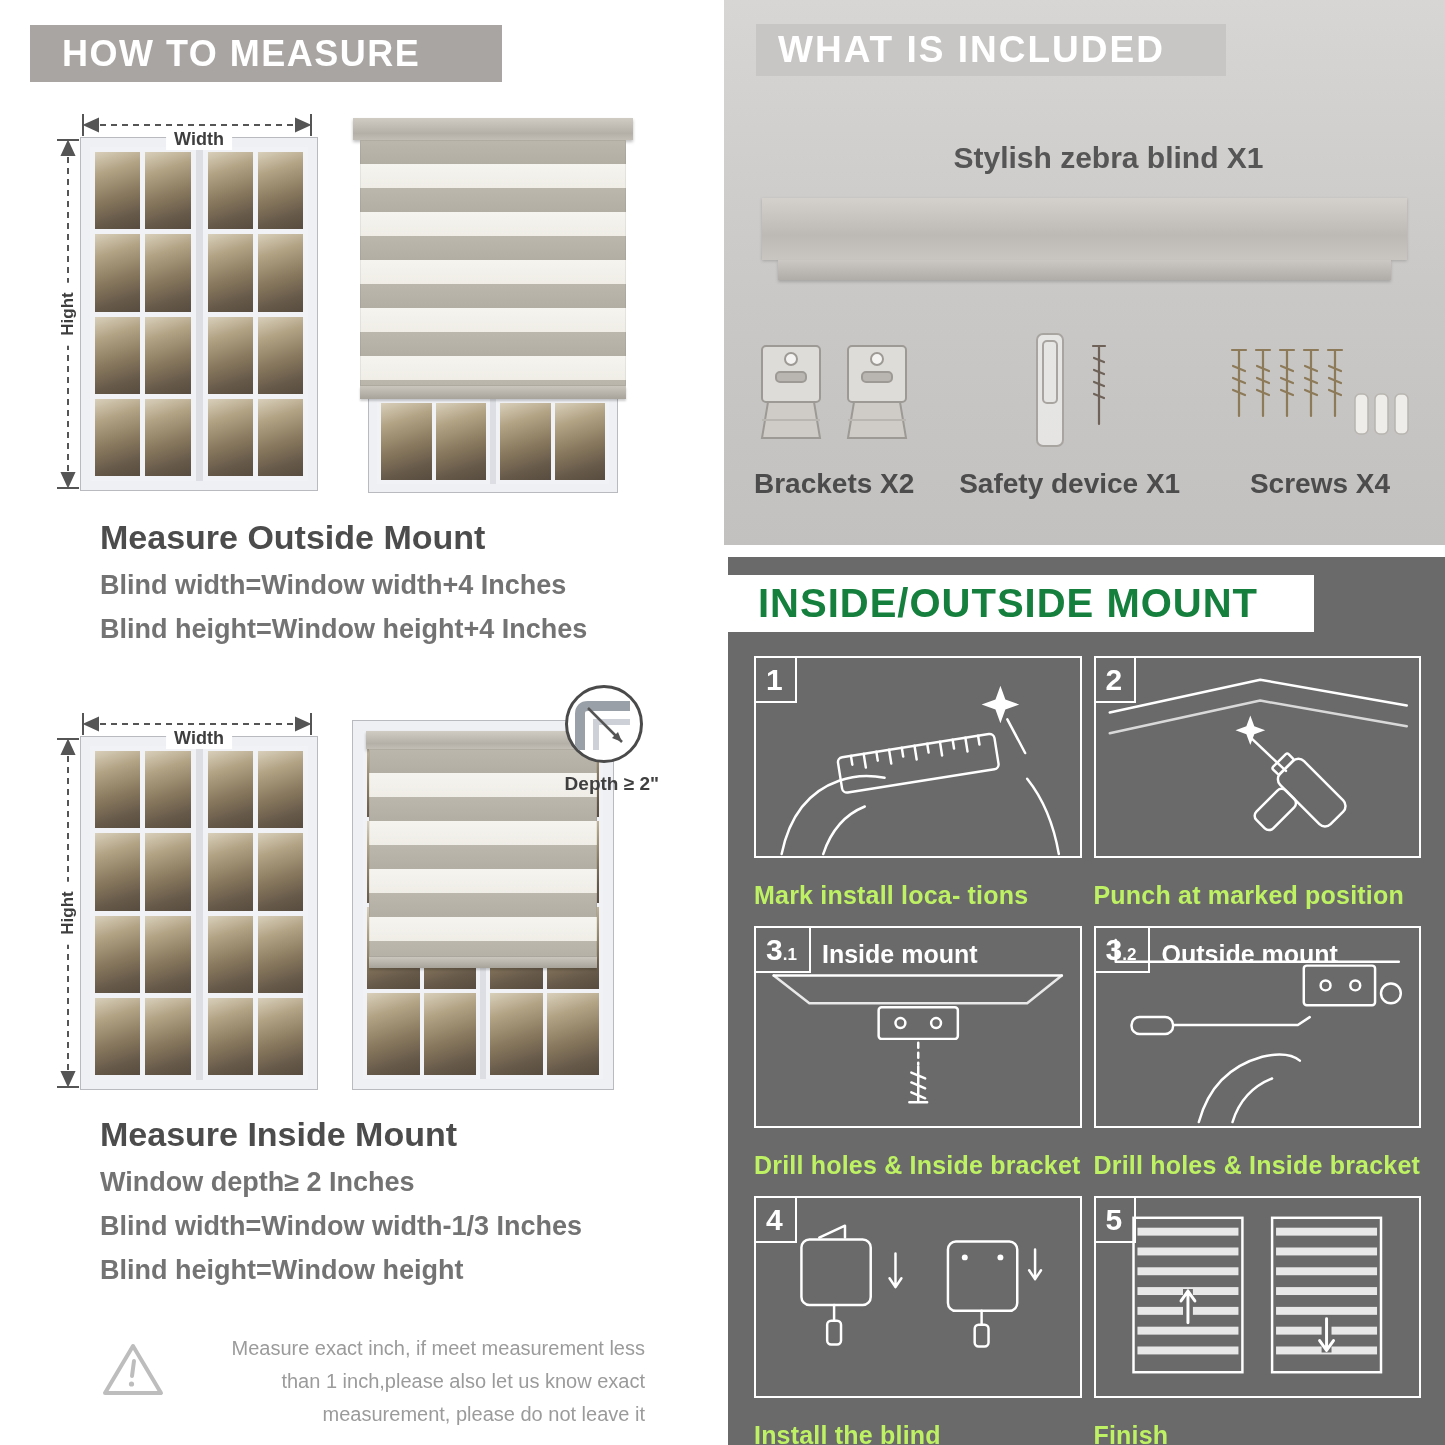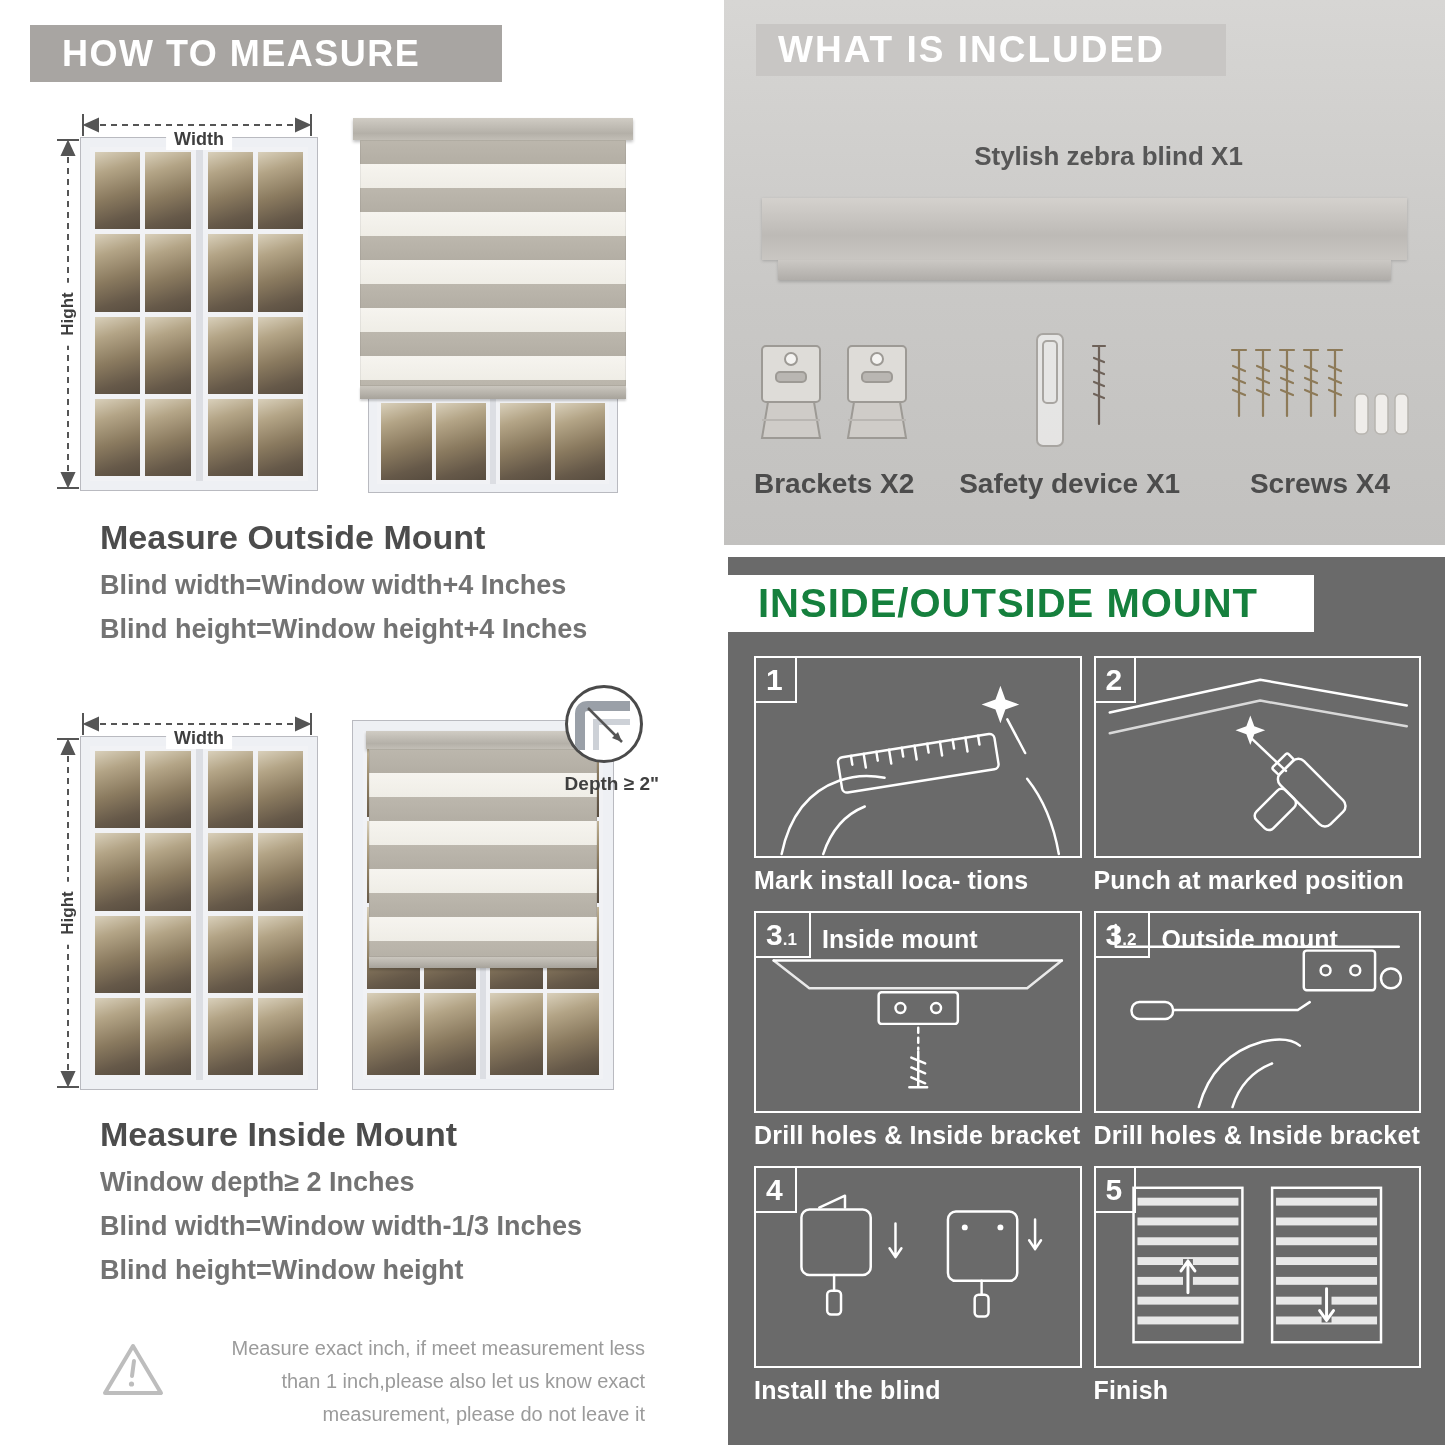--- a/index.html
+++ b/index.html
@@ -116,21 +116,21 @@
     position:absolute; left:0; top:0; right:0; height:545px;
     background:linear-gradient(180deg,#d7d6d4 0%,#c9c8c6 55%,#c2c1bf 100%);
   }
   .inc-header {
     position:absolute; top:24px; left:32px; width:470px; height:52px;
     background:#c8c6c4; color:#fff;
     font-size:37px; font-weight:bold; letter-spacing:2px;
     line-height:52px; padding-left:22px;
   }
   .inc-product { position:absolute; top:141px; left:0; right:0; text-align:center;
-    font-size:26px; font-weight:bold; color:#565656;padding-left:48px; }
+    font-size:30px; font-weight:bold; color:#565656;padding-left:48px; }
   .rail {
     position:absolute; top:198px; left:38px; right:38px; height:62px;
     background:linear-gradient(180deg,#d4d1cd 0%,#bdbab6 60%,#c9c6c2 100%);
     box-shadow:0 1px 3px rgba(0,0,0,.18);
   }
   .rail-bottom {
     position:absolute; top:260px; left:54px; right:54px; height:20px;
     background:linear-gradient(180deg,#cbc8c4,#b0ada9);
     box-shadow:0 2px 3px rgba(0,0,0,.18);
   }
@@ -159,21 +159,21 @@
     position:absolute; top:0; left:0; padding:5px 12px 5px 10px;
     border-right:2px solid #fff; border-bottom:2px solid #fff;
     color:#fff; font-weight:bold; font-size:30px; line-height:1.1; z-index:2;
   }
   .num-box .ns { font-size:17px; }
   .step-label {
     position:absolute; top:12px; left:66px; z-index:2;
     color:#fff; font-weight:bold; font-size:25px;
   }
   .panel svg.art { position:absolute; inset:0; width:100%; height:100%; }
-  .caption { color:#ffffff; font-weight:bold; font-size:25px; margin-top:8px; letter-spacing:.2px; }
+  .caption { color:#bef264; font-weight:bold; font-size:25px; margin-top:23px; letter-spacing:.2px; }
 </style>
 </head>
 <body>
 
 <div class="page">
 
   <div class="left-panel">
 
     <div class="lp-header">HOW TO MEASURE</div>
 

